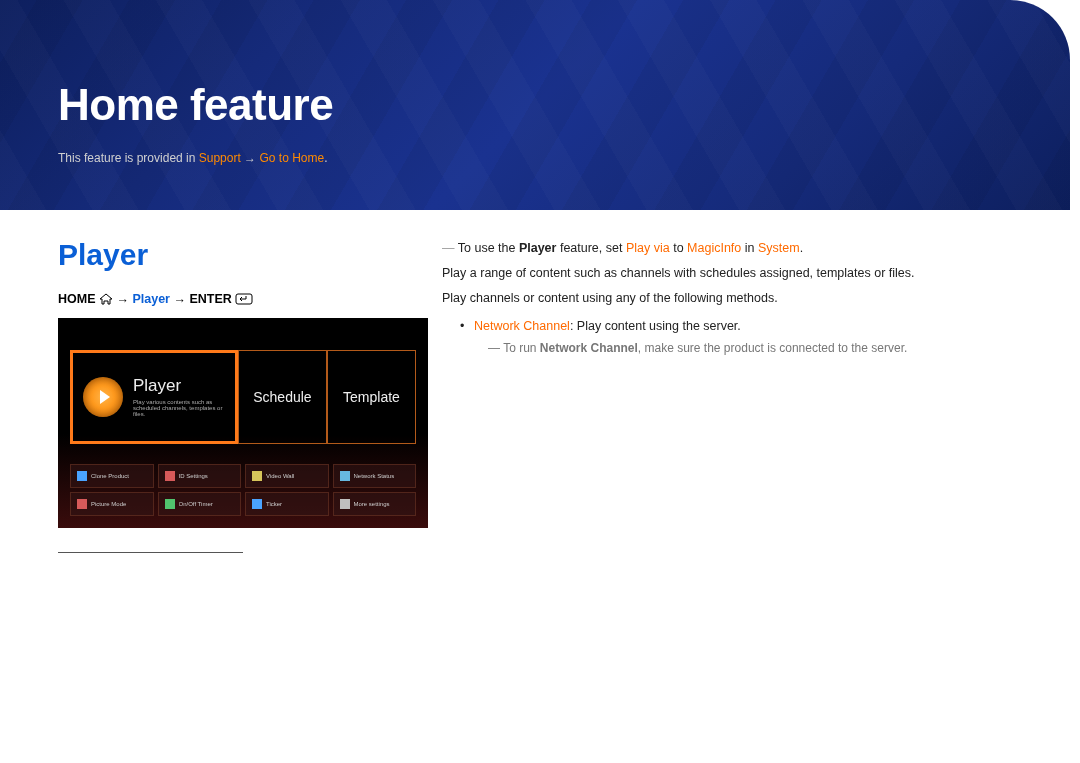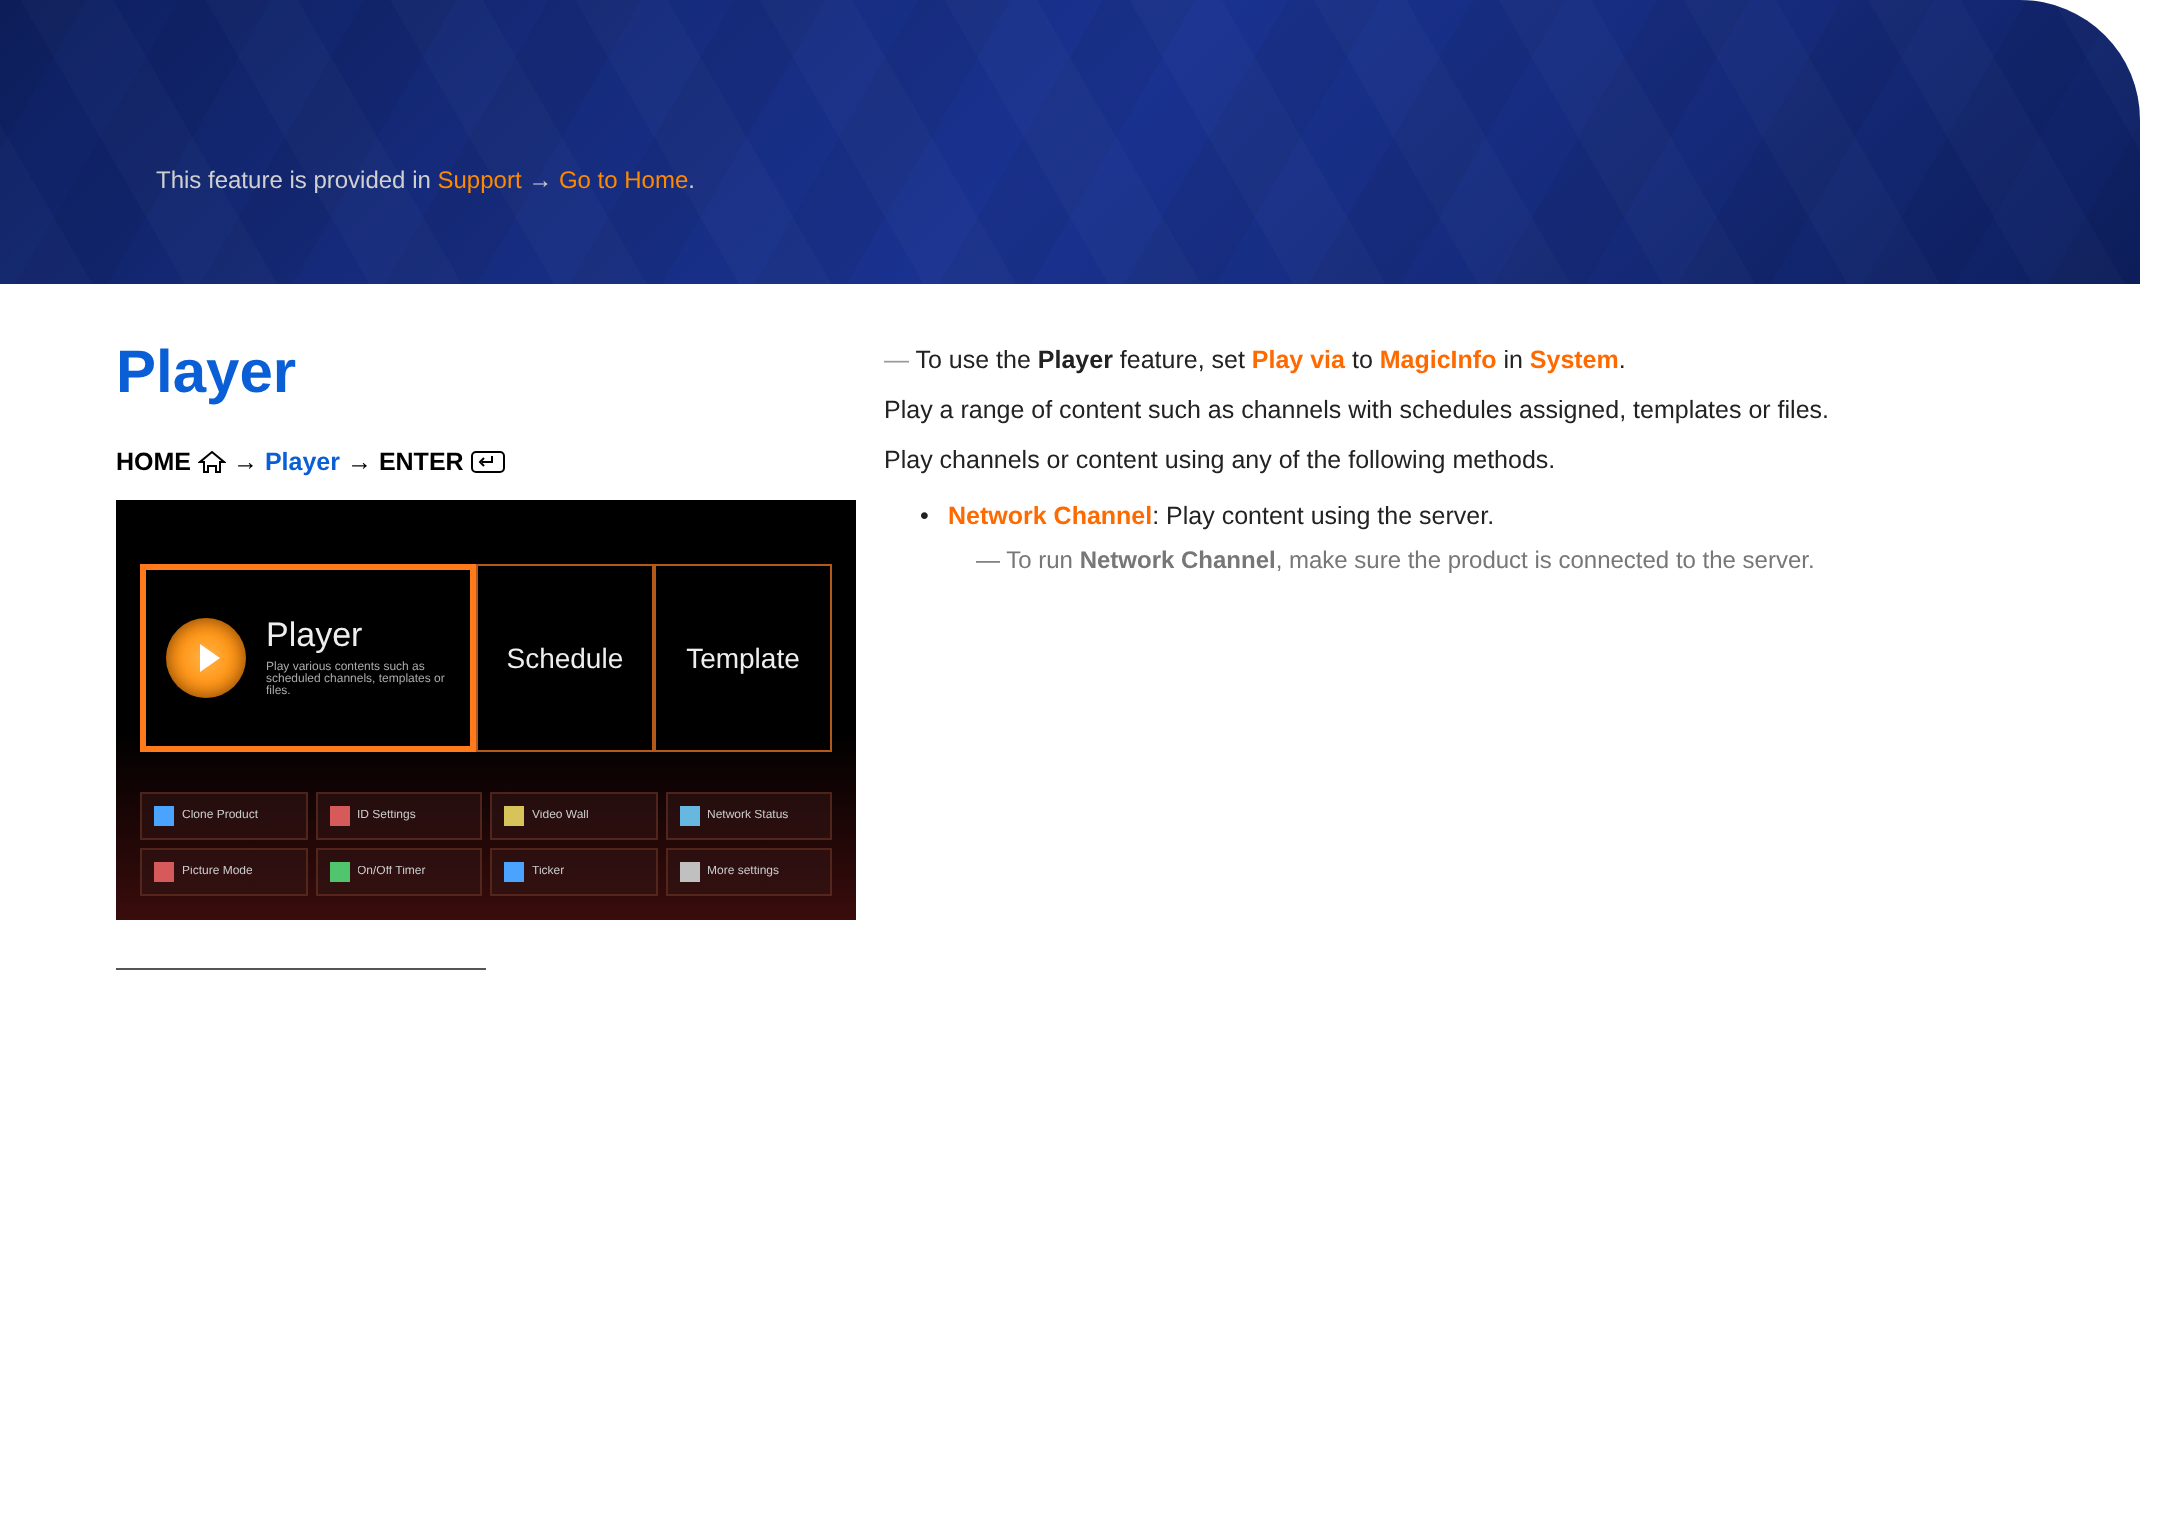--- a/index.html
+++ b/index.html
@@ -17,23 +17,23 @@
   .banner::before {
     content: "";
     position: absolute;
     top: 0; left: 0; right: 0; bottom: 0;
     background-image:
       repeating-linear-gradient(60deg, rgba(255,255,255,0.02) 0, rgba(255,255,255,0.02) 40px, transparent 40px, transparent 80px),
       repeating-linear-gradient(-60deg, rgba(0,0,0,0.05) 0, rgba(0,0,0,0.05) 40px, transparent 40px, transparent 80px);
     pointer-events: none;
   }
   .banner h1 { color: #fff; font-size: 44px; font-weight: 600; letter-spacing: -0.5px; margin-bottom: 18px; position: relative; }
-  .banner p { color: #d0d0d0; font-size: 12px; line-height: 1.8; position: relative; margin-left: 20px; }
+  .banner p { color: #d0d0d0; font-size: 12px; line-height: 1.8; position: relative; }
   .orange { color: #ff8a00; }
-  .orangebold { color: #ff6a00; font-weight: bold; }
+  .orangebold { color: #ff6a00; font-weight: normal; }
   .content { display: flex; padding: 28px 58px 40px 58px; gap: 14px; }
   .left { width: 370px; flex-shrink: 0; }
   .right { flex: 1; }
   .section-title { color: #0a5fd6; font-size: 30px; font-weight: 600; margin-bottom: 20px; }
   .breadcrumb { font-size: 12.5px; font-weight: bold; color: #000; margin-bottom: 12px; }
   .breadcrumb .player-link { color: #0a5fd6; }
   .icon-inline { display: inline-block; vertical-align: middle; }
 
   .screenshot {
     width: 370px; height: 210px;
@@ -78,20 +78,21 @@
   ul.bullets li { font-size: 12.5px; line-height: 1.8; color: #222; position: relative; padding-left: 14px; margin-bottom: 2px; }
   ul.bullets li::before { content: "•"; position: absolute; left: 0; top: 0; }
   .sub-note { margin-left: 14px; font-size: 12px; color: #777; }
   .sub-note::before { content: "― "; }
   b { font-weight: bold; }
 </style>
 </head>
 <body>
 
 <div class="banner">
+  <h1>Home feature</h1>
   <p>
     <span>This feature is provided in </span><span class="orange">Support</span><span> → </span><span class="orange">Go to Home</span><span>.</span>
   </p>
 </div>
 
 <div class="content">
   <div class="left">
     <div class="section-title">Player</div>
     <div class="breadcrumb">
       <b>HOME</b>

